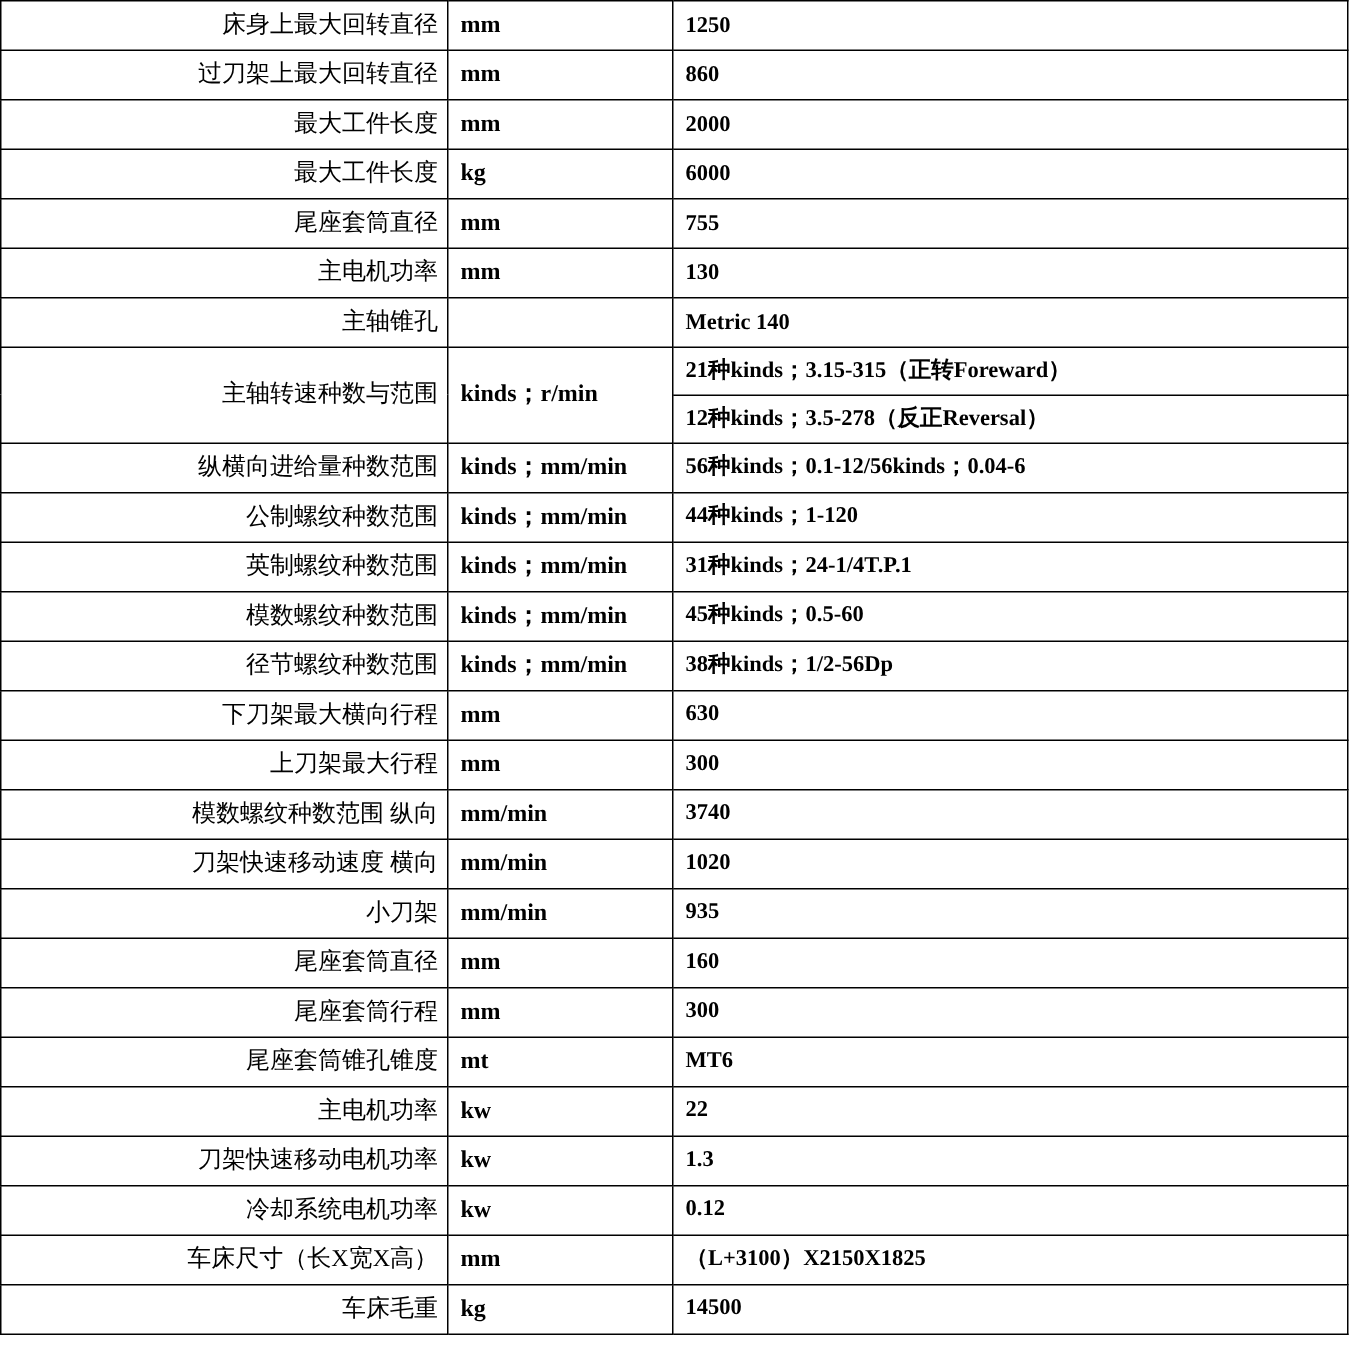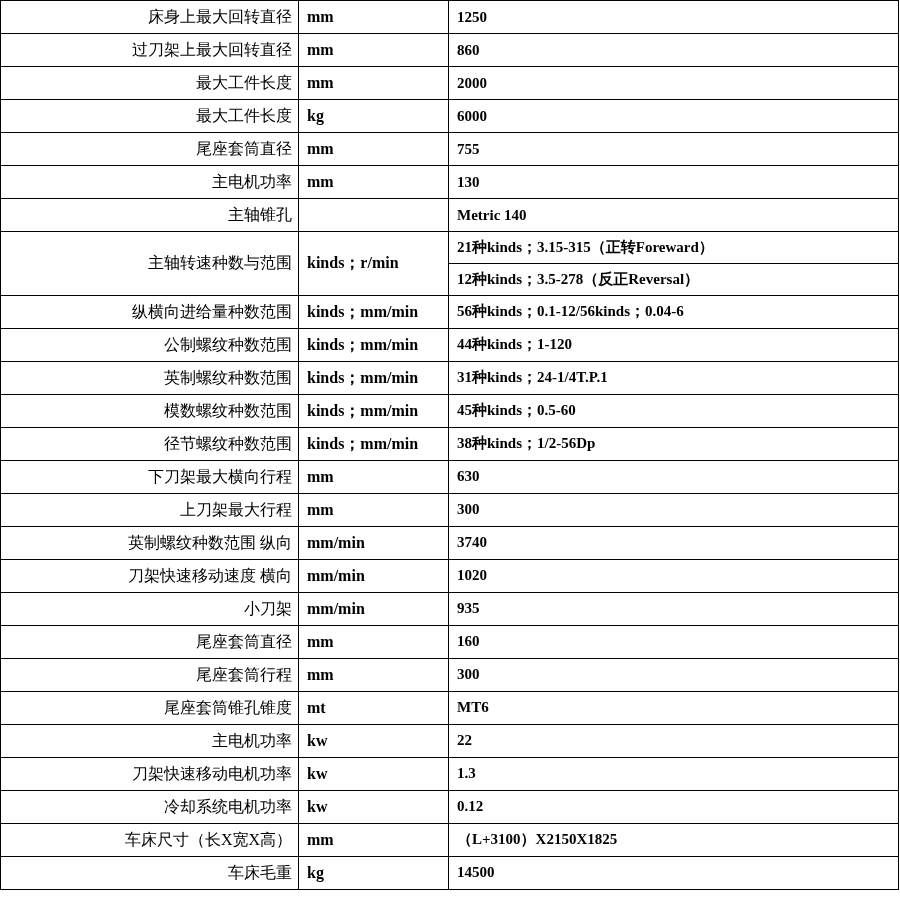--- a/index.html
+++ b/index.html
@@ -119,21 +119,21 @@
         <td class="name">下刀架最大横向行程</td>
         <td class="unit">mm</td>
         <td class="value">630</td>
       </tr>
       <tr>
         <td class="name">上刀架最大行程</td>
         <td class="unit">mm</td>
         <td class="value">300</td>
       </tr>
       <tr>
-        <td class="name">英制螺纹种数范围 纵向</td>
+        <td class="name">模数螺纹种数范围 纵向</td>
         <td class="unit">mm/min</td>
         <td class="value">3740</td>
       </tr>
       <tr>
         <td class="name">刀架快速移动速度 横向</td>
         <td class="unit">mm/min</td>
         <td class="value">1020</td>
       </tr>
       <tr>
         <td class="name">小刀架</td>

